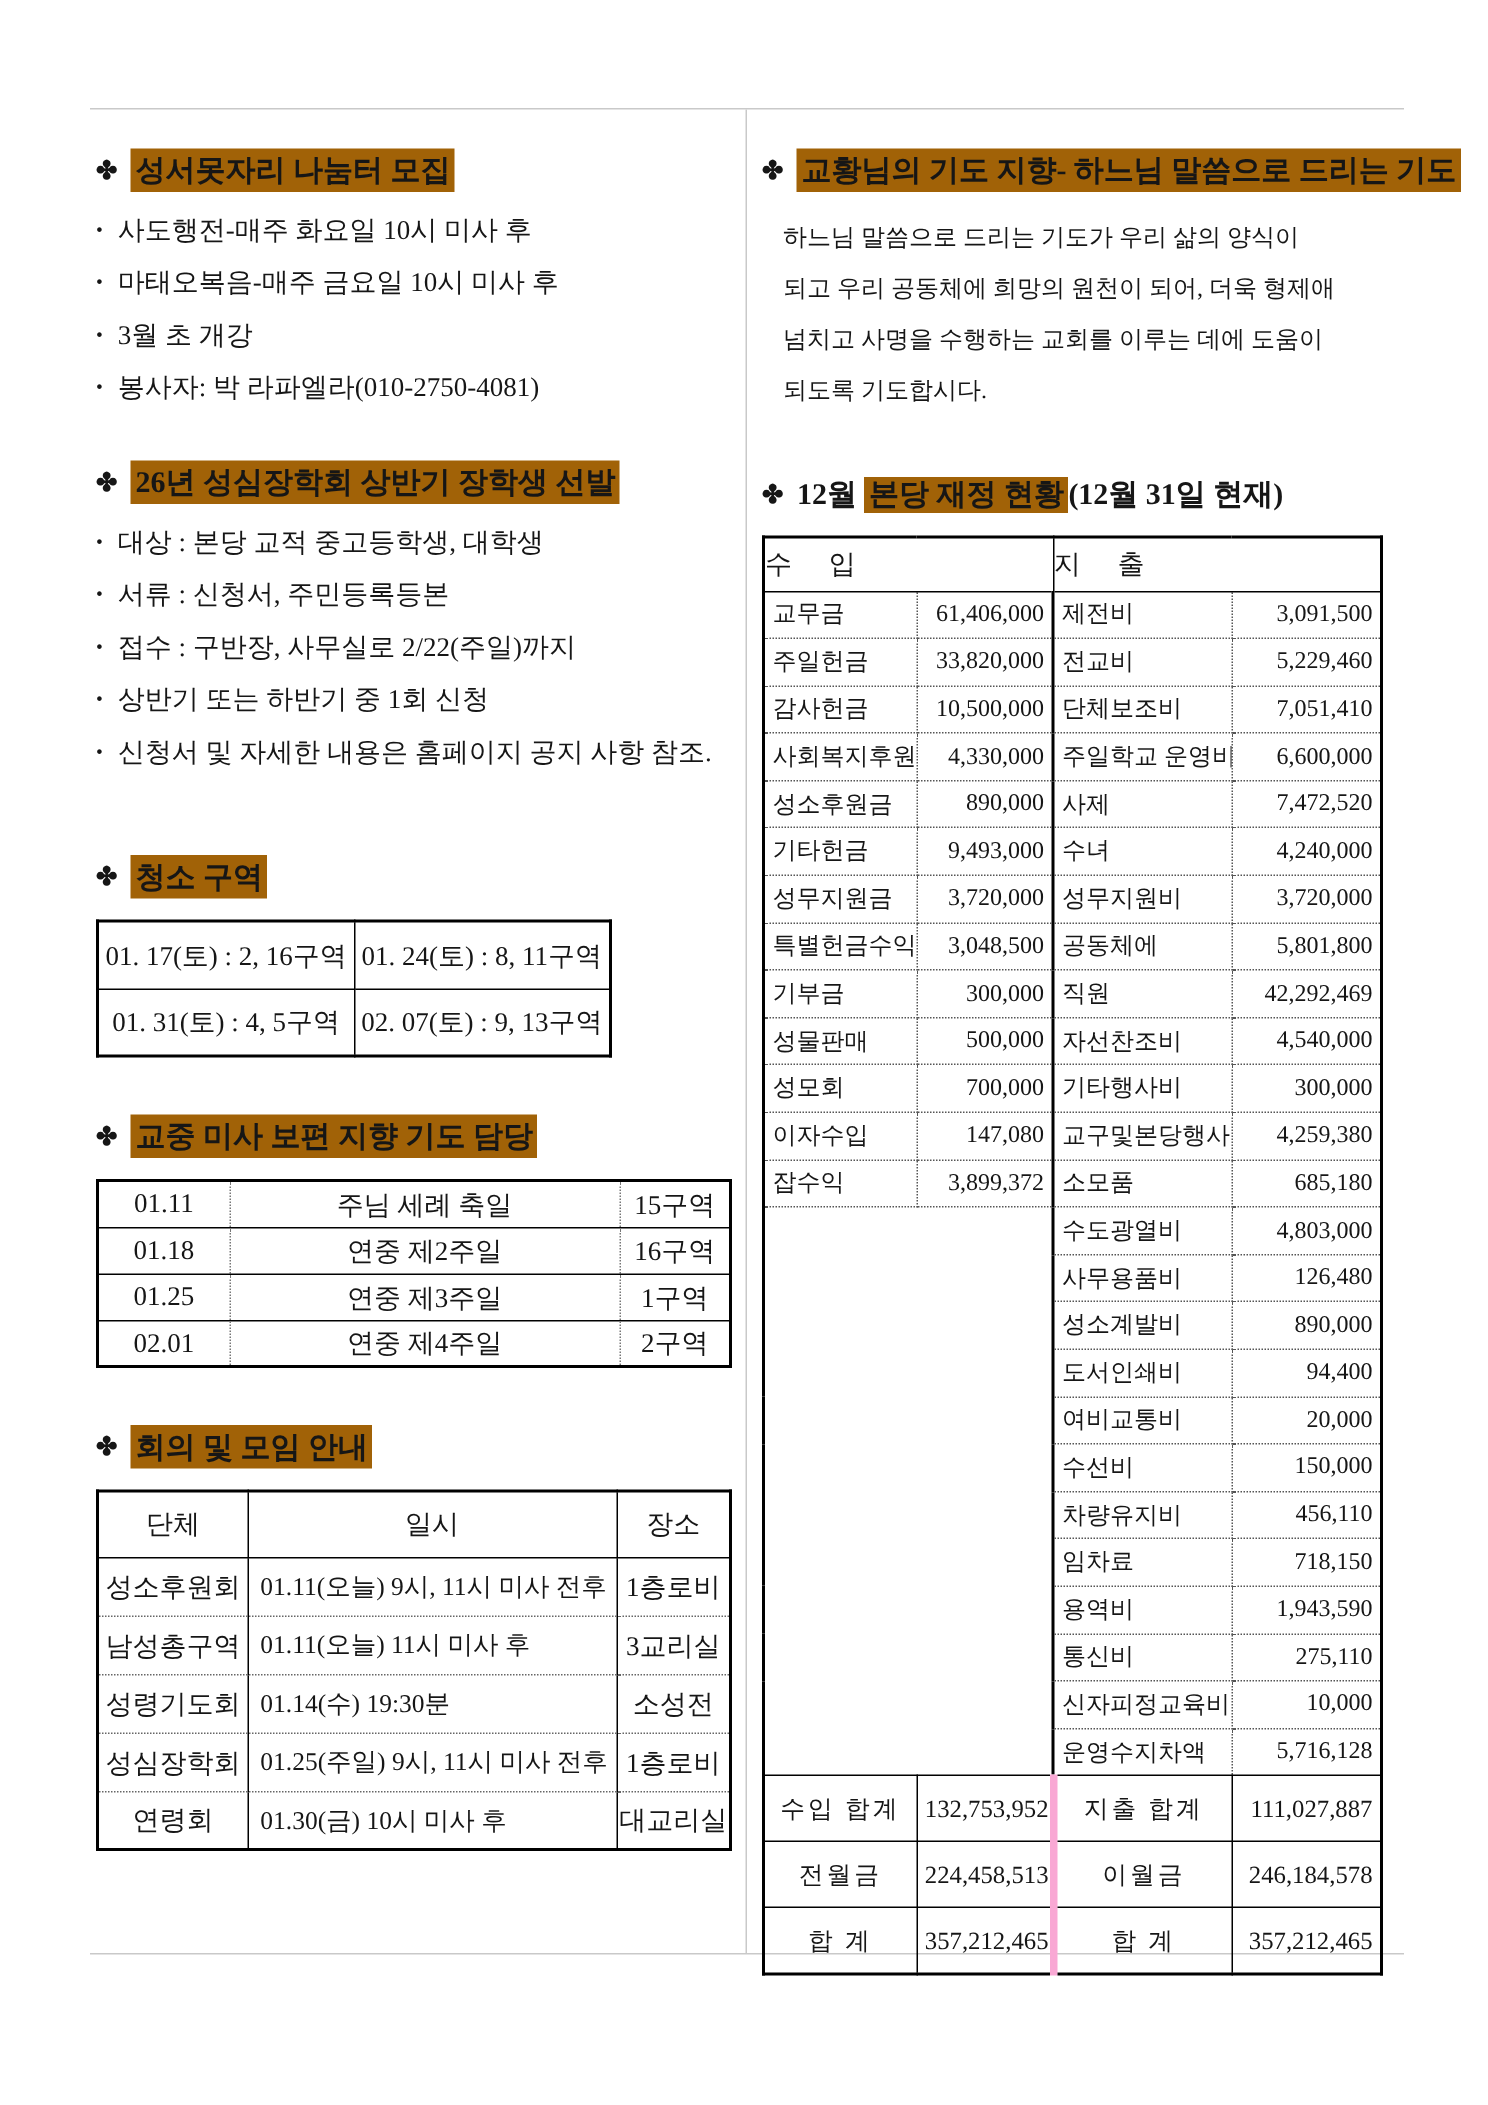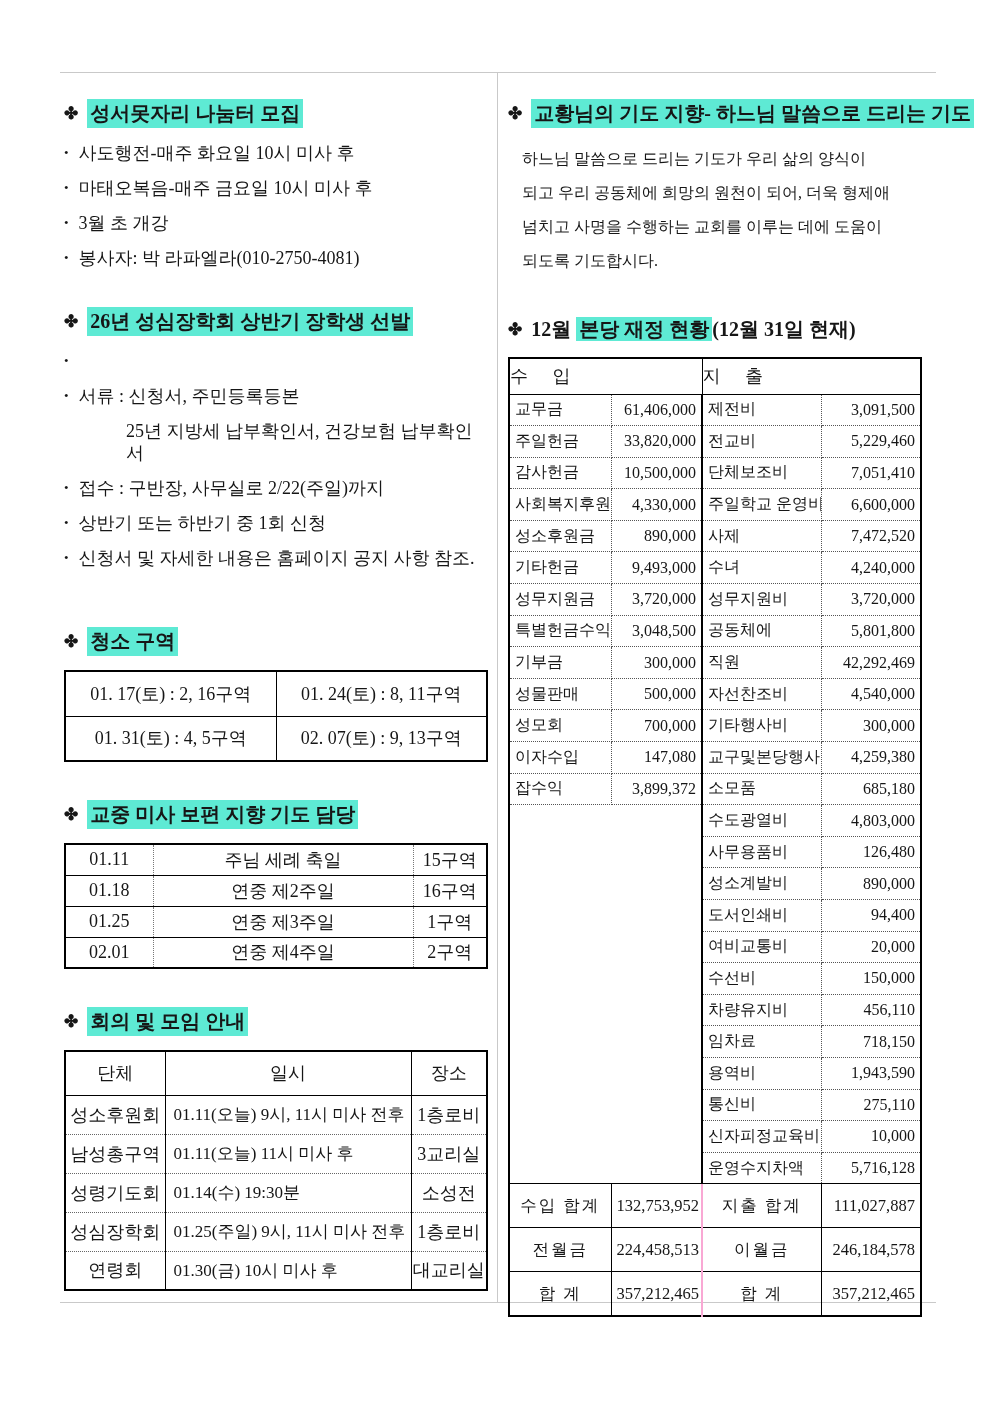--- a/index.html
+++ b/index.html
@@ -23,37 +23,37 @@
   .col-left { border-right:1px solid #c9c9c9; padding:26px 8px 0 4px; }
   .col-right { padding:26px 0 0 10px; }
 
   
   .heading {
     font-size:20px; font-weight:bold;
     display:flex; align-items:baseline; gap:9px;
     margin-bottom:14px; white-space:nowrap;
   }
   .cross { font-size:17px; transform:translateY(-1px); }
-  .hl { background:#5eead4; padding:1px 3px; }
+  .hl { background:#a16207; padding:1px 3px; }
 
   
   .bullets { list-style:none; font-size:18px; }
   .bullets li { display:flex; gap:10px; margin-bottom:13px; line-height:22px; }
   .bullets li.indent { padding-left:62px; }
   .dot { font-size:13px; line-height:22px; }
 
   .section { margin-bottom:0; }
   .gap-md { margin-top:38px; }
   .gap-lg { margin-top:58px; }
 
   
   table { border-collapse:collapse; table-layout:fixed; }
   td, th { overflow:hidden; white-space:nowrap; }
 
-  .clean-table { width:424px; border:2px solid #000; font-size:18px; margin-top:4px; }
+  .clean-table { width:344px; border:2px solid #000; font-size:18px; margin-top:4px; }
   .clean-table td { border:1.5px solid #000; height:45px; text-align:center; }
 
   .mass-table { width:424px; border:2px solid #000; font-size:18px; margin-top:4px; }
   .mass-table td { border-top:1.5px solid #000; height:31px; text-align:center; }
   .mass-table td + td { border-left:1.5px dotted #777; }
   .mass-table col.c-date { width:88px; }
   .mass-table col.c-area { width:74px; }
 
   .meet-table { width:424px; border:2px solid #000; font-size:18px; margin-top:6px; }
   .meet-table th { border:1.5px solid #000; height:44px; font-weight:normal; text-align:center; }
@@ -79,21 +79,21 @@
   .fin-table td { height:31.6px; padding:0 5px; }
   .fin-table td.name { text-align:left; border-bottom:1px dotted #555; border-right:1px dotted #555; }
   .fin-table td.amt  { text-align:right; border-bottom:1px dotted #555; }
   .fin-table td.exp-name { border-left:2px solid #000; }
   .fin-table td.empty { border-bottom:none; border-right:none; }
   .fin-table tr.total td {
     border:1.5px solid #000; height:44px; font-size:16.5px;
   }
   .fin-table tr.total td.tlabel { text-align:center; letter-spacing:2px; }
   .fin-table tr.total td.tval { text-align:right; }
-  .fin-table tr.total td.mid { border-left:2px solid #f9a8d4;margin-left:24px; }
+  .fin-table tr.total td.mid { border-left:5px solid #f9a8d4;margin-left:24px; }
 </style>
 </head>
 <body>
 
 <div class="page">
   <div class="content">
 
     <div class="col col-left">
 
       <div class="section">
@@ -122,27 +122,25 @@
       </div>
 
       <div class="section gap-md">
         <div class="heading">
           <span class="cross">✤</span>
           <span class="hl">26년 성심장학회 상반기 장학생 선발</span>
         </div>
         <ul class="bullets" id="scholarship-list">
             <li>
               <span class="dot">•</span>
+              <span>대상 : 본당 교적 중고등학생, 대학생</span>
             </li>
             <li>
               <span class="dot">•</span>
               <span>서류 : 신청서, 주민등록등본</span>
-            </li>
-            <li class="indent">
-              <span>25년 지방세 납부확인서, 건강보험 납부확인서</span>
             </li>
             <li>
               <span class="dot">•</span>
               <span>접수 : 구반장, 사무실로 2/22(주일)까지</span>
             </li>
             <li>
               <span class="dot">•</span>
               <span>상반기 또는 하반기 중 1회 신청</span>
             </li>
             <li>

